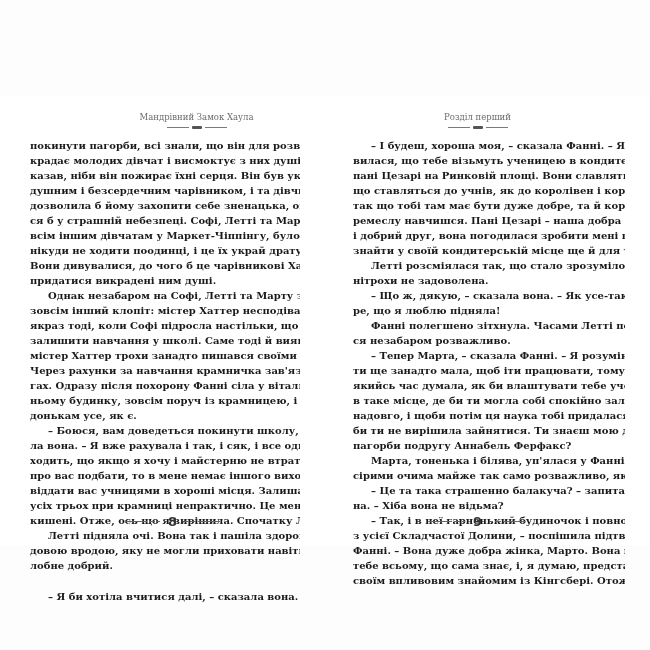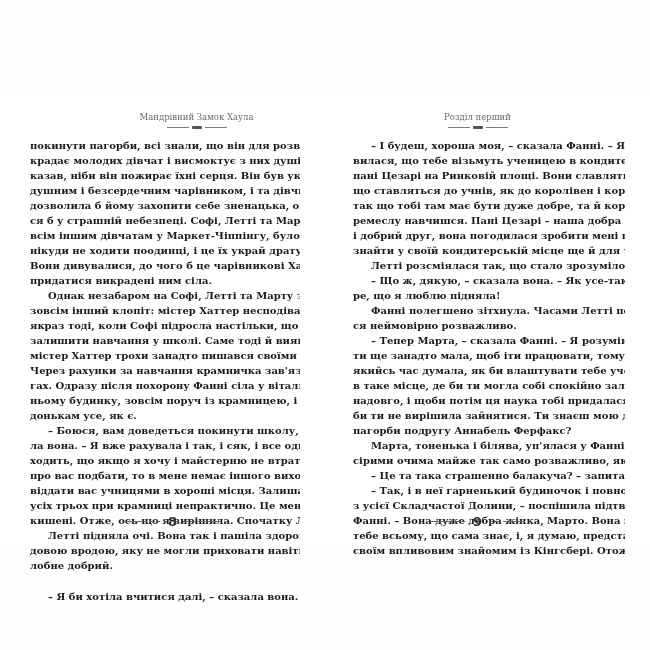--- a/index.html
+++ b/index.html
@@ -97,21 +97,21 @@
         <div>
           <span class="line">покинути пагорби, всі знали, що він для розваги ви-</span>
           <span class="line">крадає молодих дівчат і висмоктує з них душі. А дехто</span>
           <span class="line">казав, ніби він пожирає їхні серця. Він був украй без-</span>
           <span class="line">душним і безсердечним чарівником, і та дівчина, яка</span>
           <span class="line">дозволила б йому захопити себе зненацька, опинила-</span>
           <span class="line">ся б у страшній небезпеці. Софі, Летті та Марті, як і</span>
           <span class="line">всім іншим дівчатам у Маркет-Чіппінгу, було наказано</span>
           <span class="line">нікуди не ходити поодинці, і це їх украй дратувало.</span>
           <span class="line">Вони дивувалися, до чого б це чарівникові Хаулу мали</span>
-          <span class="line last">придатися викрадені ним сіла.</span>
+          <span class="line last">придатися викрадені ним душі.</span>
         </div>
         <div>
           <span class="line" style="padding-left: 18px;">Однак незабаром на Софі, Летті та Марту звалився</span>
           <span class="line">зовсім інший клопіт: містер Хаттер несподівано помер</span>
           <span class="line">якраз тоді, коли Софі підросла настільки, що вже могла</span>
           <span class="line">залишити навчання у школі. Саме тоді й виявилося, що</span>
           <span class="line">містер Хаттер трохи занадто пишався своїми дочками.</span>
           <span class="line">Через рахунки за навчання крамничка зав'язла в бор-</span>
           <span class="line">гах. Одразу після похорону Фанні сіла у вітальні в їх-</span>
           <span class="line">ньому будинку, зовсім поруч із крамницею, і пояснила</span>
@@ -165,44 +165,46 @@
           <span class="line">вилася, що тебе візьмуть ученицею в кондитерську</span>
           <span class="line">пані Цезарі на Ринковій площі. Вони славляться тим,</span>
           <span class="line">що ставляться до учнів, як до королівен і королевичів,</span>
           <span class="line">так що тобі там має бути дуже добре, та й корисному</span>
           <span class="line">ремеслу навчишся. Пані Цезарі – наша добра клієнтка</span>
           <span class="line">і добрий друг, вона погодилася зробити мені послугу і</span>
           <span class="line last">знайти у своїй кондитерській місце ще й для тебе.</span>
         </div>
         <div>
           <span class="line" style="padding-left: 18px;">Летті розсміялася так, що стало зрозуміло, що вона</span>
+          <span class="line last">нітрохи не задоволена.</span>
         </div>
         <div>
           <span class="line" style="padding-left: 18px;">– Що ж, дякую, – сказала вона. – Як усе-таки доб-</span>
           <span class="line last">ре, що я люблю підняла!</span>
         </div>
         <div>
           <span class="line" style="padding-left: 18px;">Фанні полегшено зітхнула. Часами Летті поводила-</span>
-          <span class="line last">ся неймовірно розважливо.</span>
+          <span class="line last">ся незабаром розважливо.</span>
         </div>
         <div>
           <span class="line" style="padding-left: 18px;">– Тепер Марта, – сказала Фанні. – Я розумію, що</span>
           <span class="line">ти ще занадто мала, щоб іти працювати, тому вже</span>
           <span class="line">якийсь час думала, як би влаштувати тебе ученицею</span>
           <span class="line">в таке місце, де би ти могла собі спокійно залишитися</span>
           <span class="line">надовго, і щоби потім ця наука тобі придалася, чим</span>
           <span class="line">би ти не вирішила зайнятися. Ти знаєш мою давню</span>
           <span class="line last">пагорби подругу Аннабель Ферфакс?</span>
         </div>
         <div>
           <span class="line" style="padding-left: 18px;">Марта, тоненька і білява, уп'ялася у Фанні великими</span>
           <span class="line last">сірими очима майже так само розважливо, як Летті.</span>
         </div>
         <div>
           <span class="line" style="padding-left: 18px;">– Це та така страшенно балакуча? – запитала во-</span>
+          <span class="line last">на. – Хіба вона не відьма?</span>
         </div>
         <div>
           <span class="line" style="padding-left: 18px;">– Так, і в неї гарненький будиночок і повно клієнтів</span>
           <span class="line">з усієї Складчастої Долини, – поспішила підтвердити</span>
           <span class="line">Фанні. – Вона дуже добра жінка, Марто. Вона навчить</span>
           <span class="line">тебе всьому, що сама знає, і, я думаю, представить</span>
           <span class="line last">своїм впливовим знайомим із Кінгсбері. Отож, щойно</span>
         </div>
       </div>
     <div class="folio">

